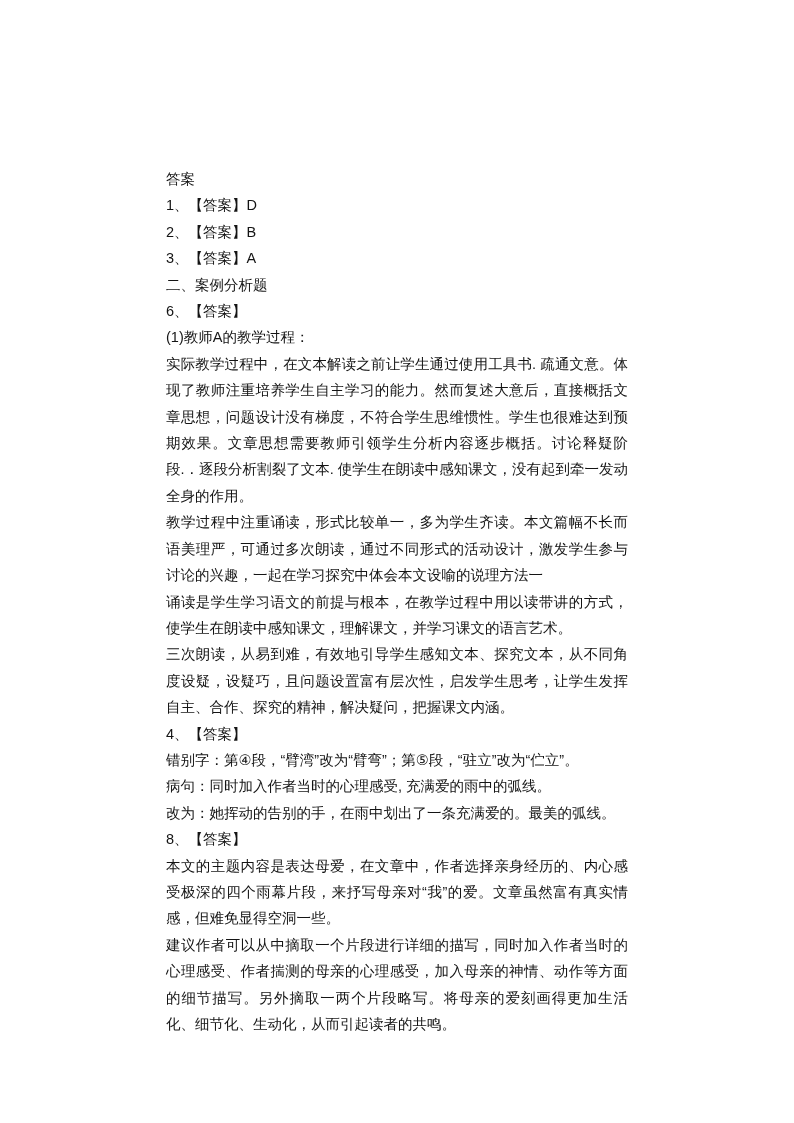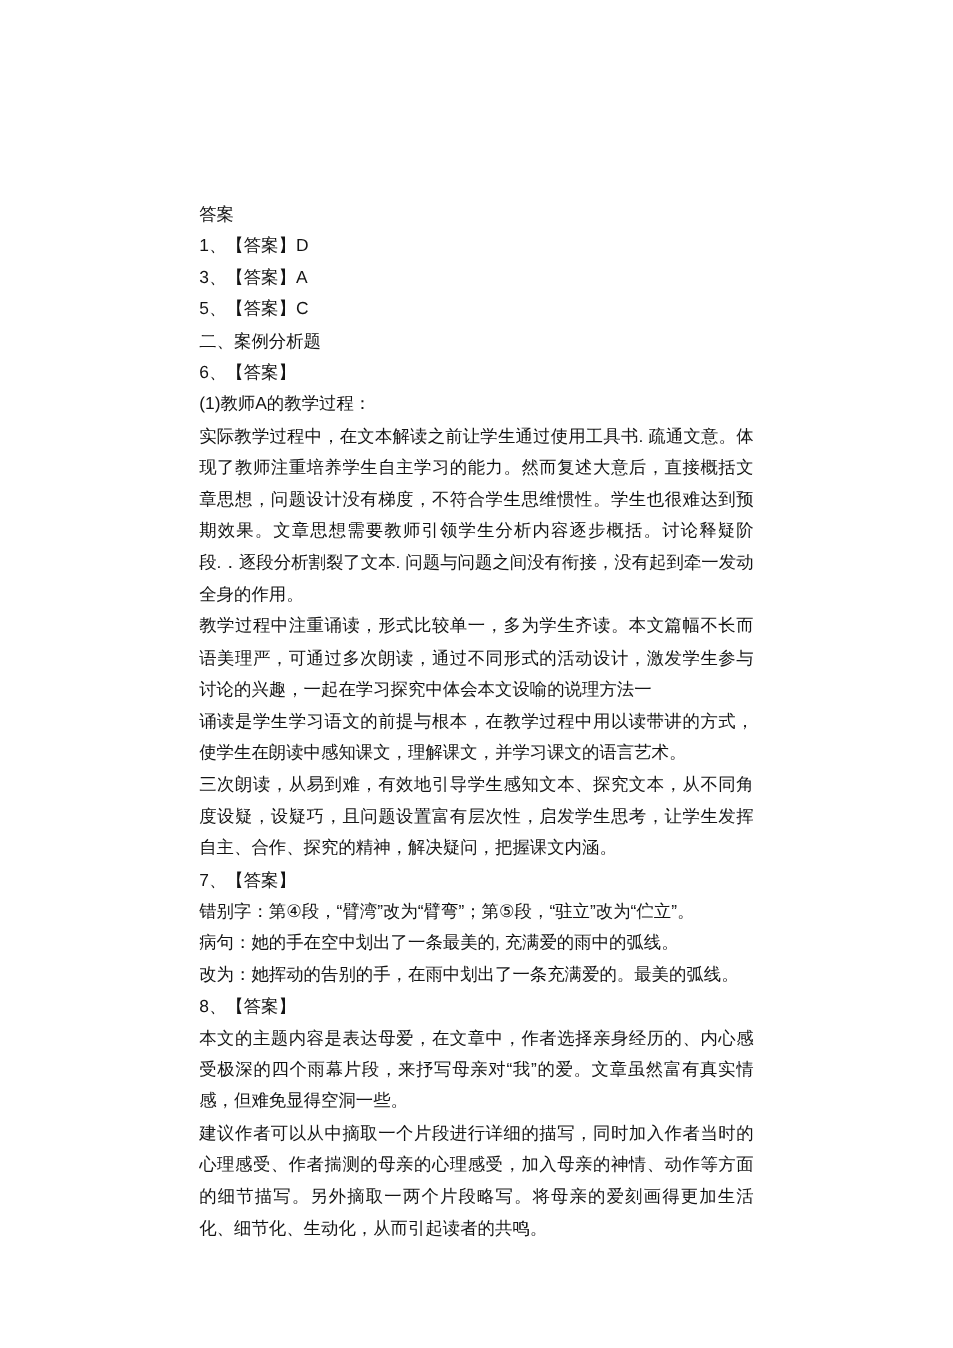--- a/index.html
+++ b/index.html
@@ -32,34 +32,34 @@
   }
 </style>
 </head>
 <body>
 
 <div class="page">
 
   <p class="line short">答案</p>
 
   <p class="line short">1、【答案】D</p>
+  <p class="line short">2、【答案】B</p>
   <p class="line short">3、【答案】A</p>
-  <p class="line short">5、【答案】C</p>
 
   <p class="line short">二、案例分析题</p>
 
   <p class="line short">6、【答案】</p>
   <p class="line short">(1)教师A的教学过程：</p>
-  <p class="line">实际教学过程中，在文本解读之前让学生通过使用工具书. 疏通文意。体现了教师注重培养学生自主学习的能力。然而复述大意后，直接概括文章思想，问题设计没有梯度，不符合学生思维惯性。学生也很难达到预期效果。文章思想需要教师引领学生分析内容逐步概括。讨论释疑阶段.．逐段分析割裂了文本. 问题与问题之间没有衔接，没有起到牵一发动全身的作用。</p>
+  <p class="line">实际教学过程中，在文本解读之前让学生通过使用工具书. 疏通文意。体现了教师注重培养学生自主学习的能力。然而复述大意后，直接概括文章思想，问题设计没有梯度，不符合学生思维惯性。学生也很难达到预期效果。文章思想需要教师引领学生分析内容逐步概括。讨论释疑阶段.．逐段分析割裂了文本. 使学生在朗读中感知课文，没有起到牵一发动全身的作用。</p>
   <p class="line">教学过程中注重诵读，形式比较单一，多为学生齐读。本文篇幅不长而语美理严，可通过多次朗读，通过不同形式的活动设计，激发学生参与讨论的兴趣，一起在学习探究中体会本文设喻的说理方法一</p>
   <p class="line">诵读是学生学习语文的前提与根本，在教学过程中用以读带讲的方式，使学生在朗读中感知课文，理解课文，并学习课文的语言艺术。</p>
   <p class="line">三次朗读，从易到难，有效地引导学生感知文本、探究文本，从不同角度设疑，设疑巧，且问题设置富有层次性，启发学生思考，让学生发挥自主、合作、探究的精神，解决疑问，把握课文内涵。</p>
 
-  <p class="line short">7、【答案】</p>
+  <p class="line short">4、【答案】</p>
   <p class="line">错别字：第④段，“臂湾”改为“臂弯”；第⑤段，“驻立”改为“伫立”。</p>
-  <p class="line">病句：她的手在空中划出了一条最美的, 充满爱的雨中的弧线。</p>
+  <p class="line">病句：同时加入作者当时的心理感受, 充满爱的雨中的弧线。</p>
   <p class="line">改为：她挥动的告别的手，在雨中划出了一条充满爱的。最美的弧线。</p>
 
   <p class="line short">8、【答案】</p>
   <p class="line">本文的主题内容是表达母爱，在文章中，作者选择亲身经历的、内心感受极深的四个雨幕片段，来抒写母亲对“我”的爱。文章虽然富有真实情感，但难免显得空洞一些。</p>
   <p class="line">建议作者可以从中摘取一个片段进行详细的描写，同时加入作者当时的心理感受、作者揣测的母亲的心理感受，加入母亲的神情、动作等方面的细节描写。另外摘取一两个片段略写。将母亲的爱刻画得更加生活化、细节化、生动化，从而引起读者的共鸣。</p>
 
 </div>
 
 </body></html>

